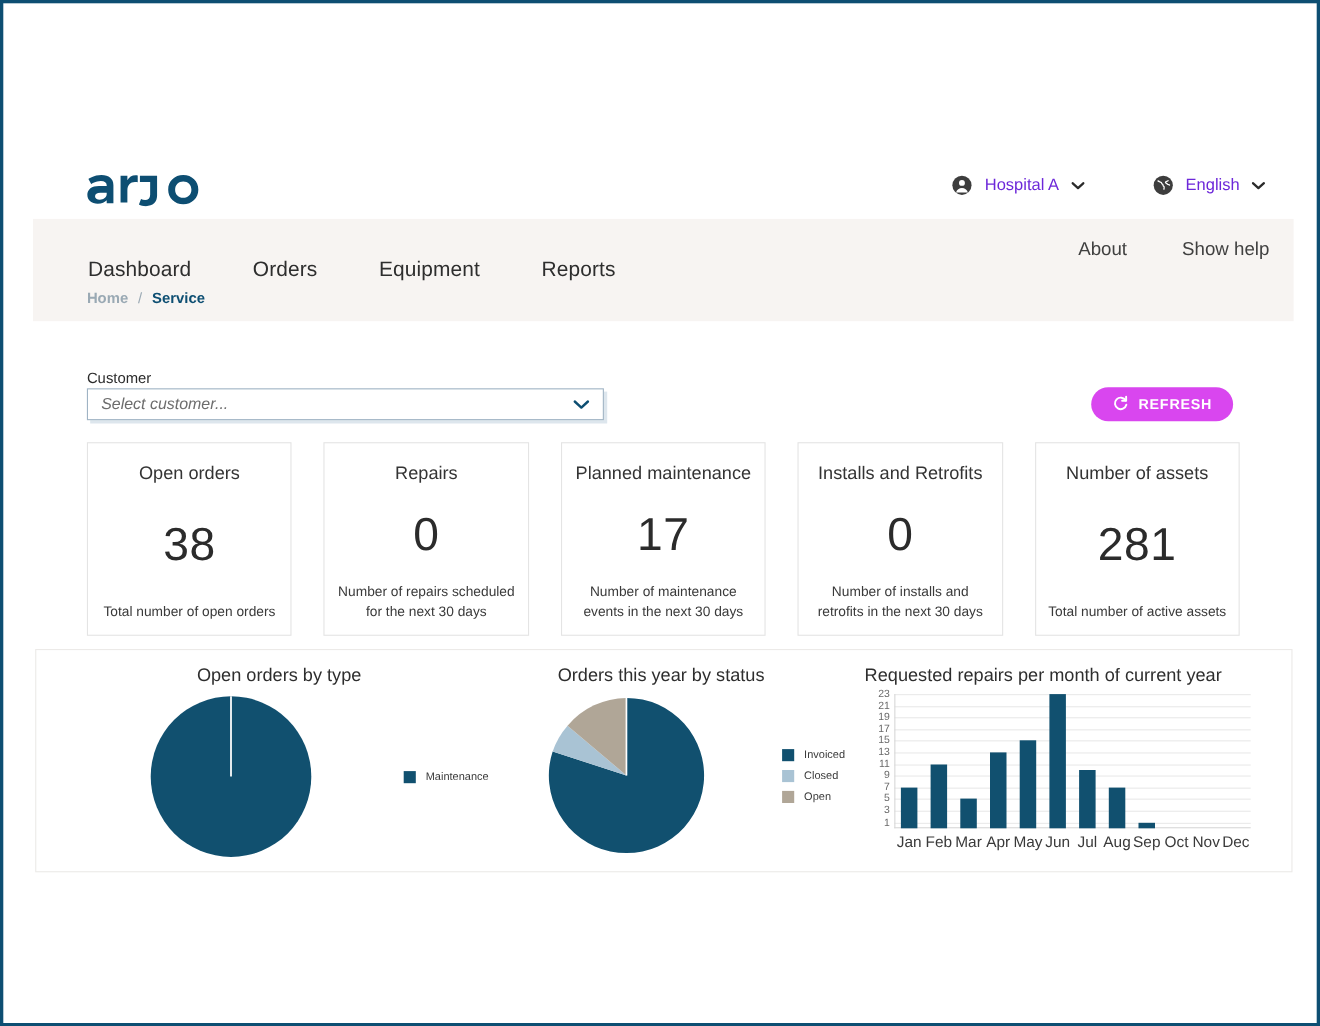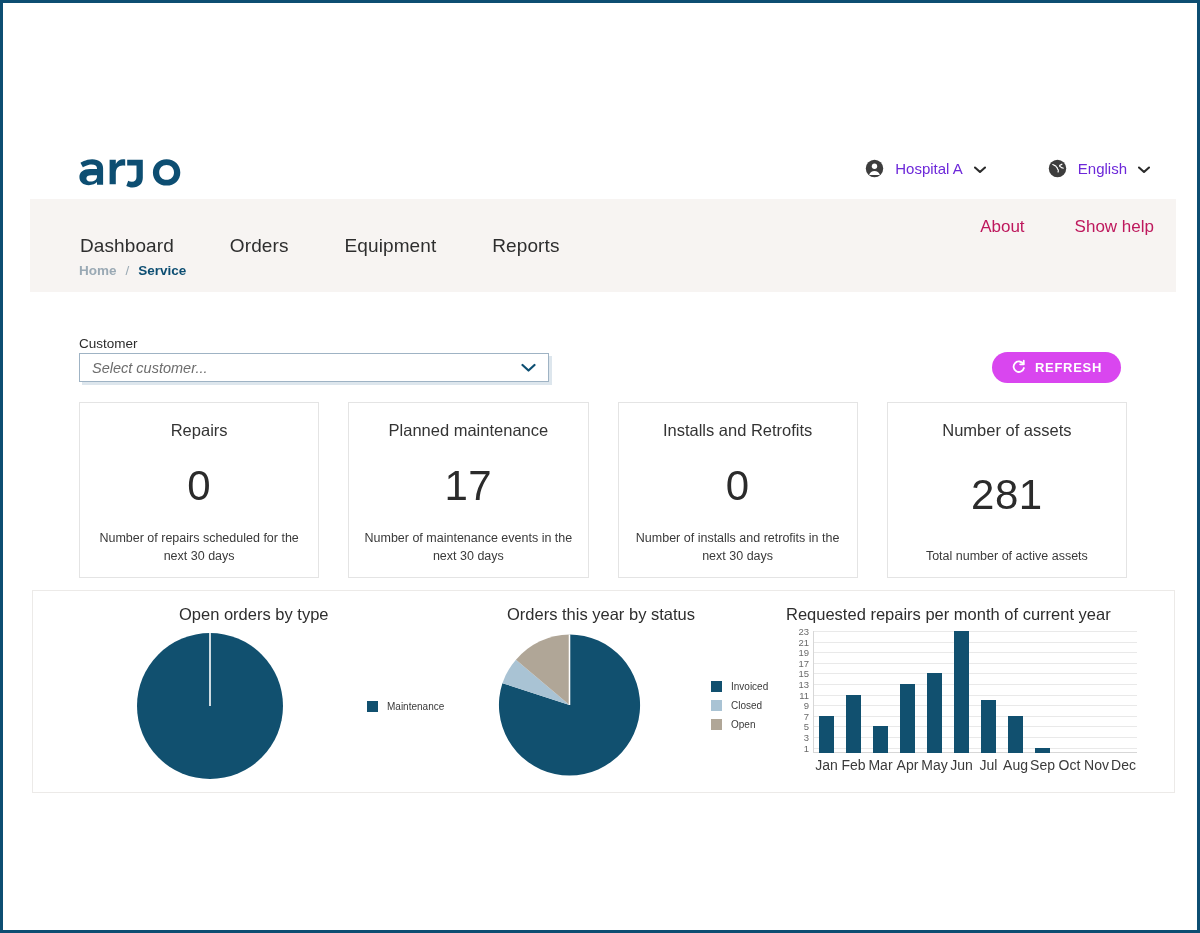--- a/index.html
+++ b/index.html
@@ -48,21 +48,21 @@
   .navlinks a {
     color: #2e2e2e; font-size: 19px; text-decoration: none;
     margin-right: 56px; letter-spacing: .1px;
   }
   .navlinks a:last-child { margin-right: 0; }
   .navright {
     position: absolute; right: 22px; top: 18px;
     display: flex; gap: 50px;
   }
   .navright a {
-    color: #be185d; font-size: 17px; text-decoration: none;
+    color: #404040; font-size: 17px; text-decoration: none;
   }
   .breadcrumb {
     position: absolute; left: 49px; top: 64px;
     font-size: 13.5px; font-weight: bold; display: flex; gap: 9px;
   }
   .bc-home { color: #9aa9b4; }
   .bc-sep  { color: #9aa9b4; font-weight: normal; }
   .bc-cur  { color: #0d4e72; }
 
   
@@ -236,20 +236,25 @@
     <span>
       <svg width="15" height="15" viewBox="0 0 16 16">
           <path d="M13.2 5.4A5.6 5.6 0 1 0 13.8 9.6" stroke="#fff" stroke-width="1.9" fill="none" stroke-linecap="round"></path>
           <path d="M13.6 1.8v3.9h-3.9" stroke="#fff" stroke-width="1.9" fill="none" stroke-linecap="round" stroke-linejoin="round"></path>
         </svg>
     </span>
     <span>REFRESH</span>
   </button>
 
   <div class="kpi-row">
+    <div class="kpi">
+      <div class="kpi-title">Open orders</div>
+      <div class="kpi-value">38</div>
+      <div class="kpi-sub">Total number of open orders</div>
+    </div>
     <div class="kpi">
       <div class="kpi-title">Repairs</div>
       <div class="kpi-value">0</div>
       <div class="kpi-sub">Number of repairs scheduled for the next 30 days</div>
     </div>
     <div class="kpi">
       <div class="kpi-title">Planned maintenance</div>
       <div class="kpi-value">17</div>
       <div class="kpi-sub">Number of maintenance events in the next 30 days</div>
     </div>

